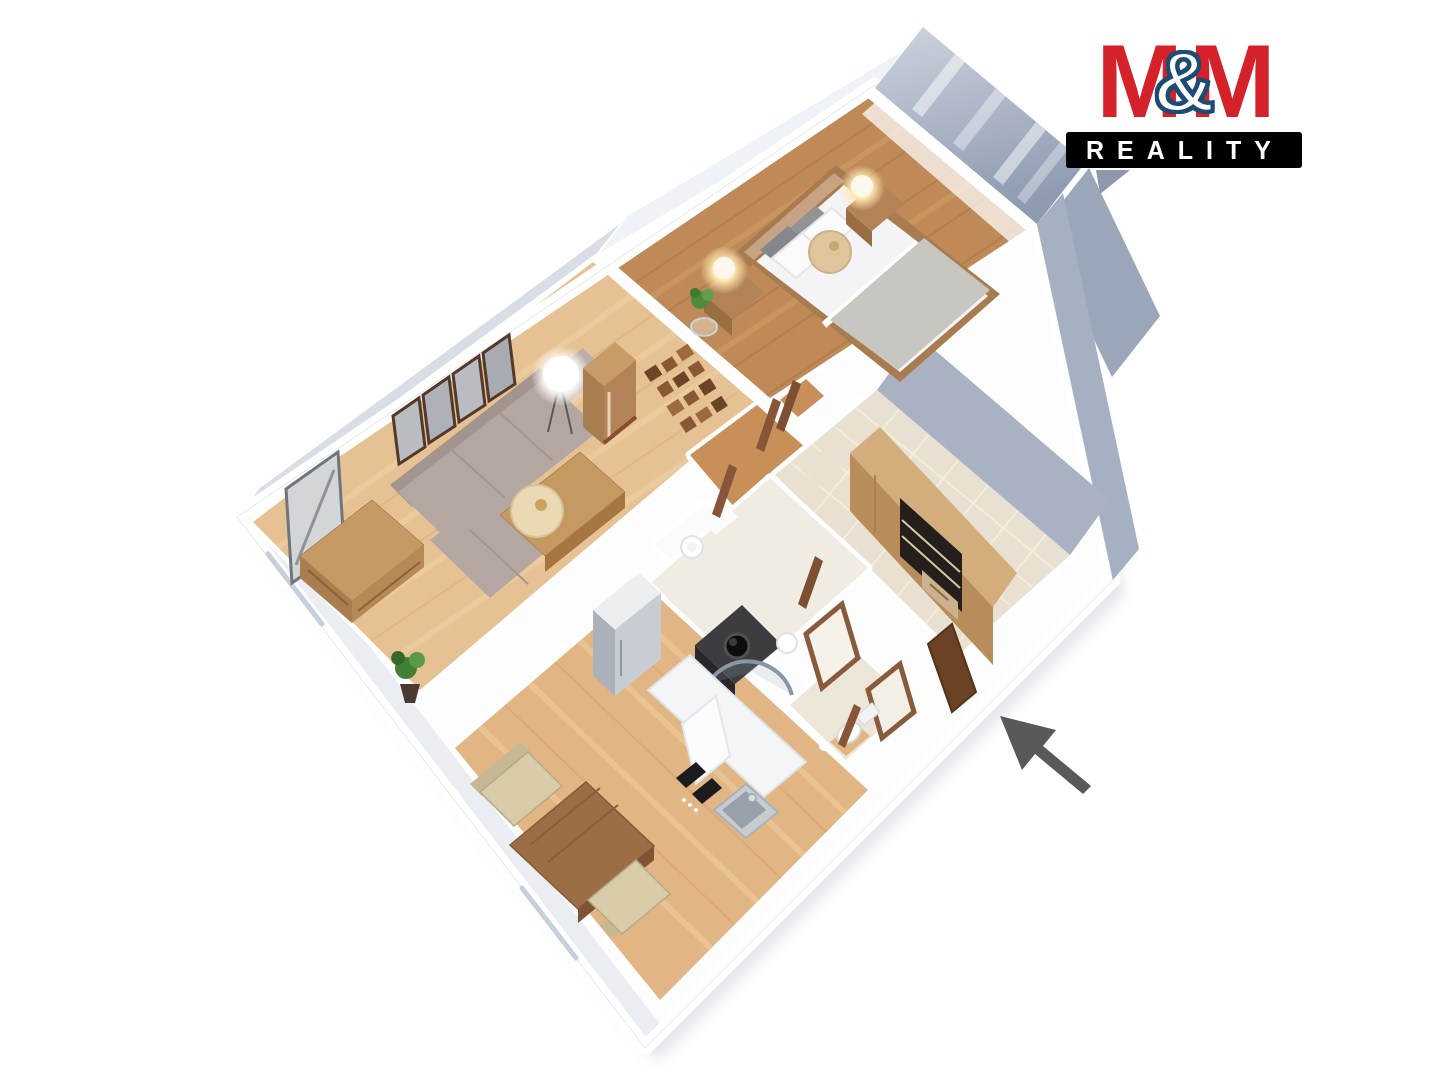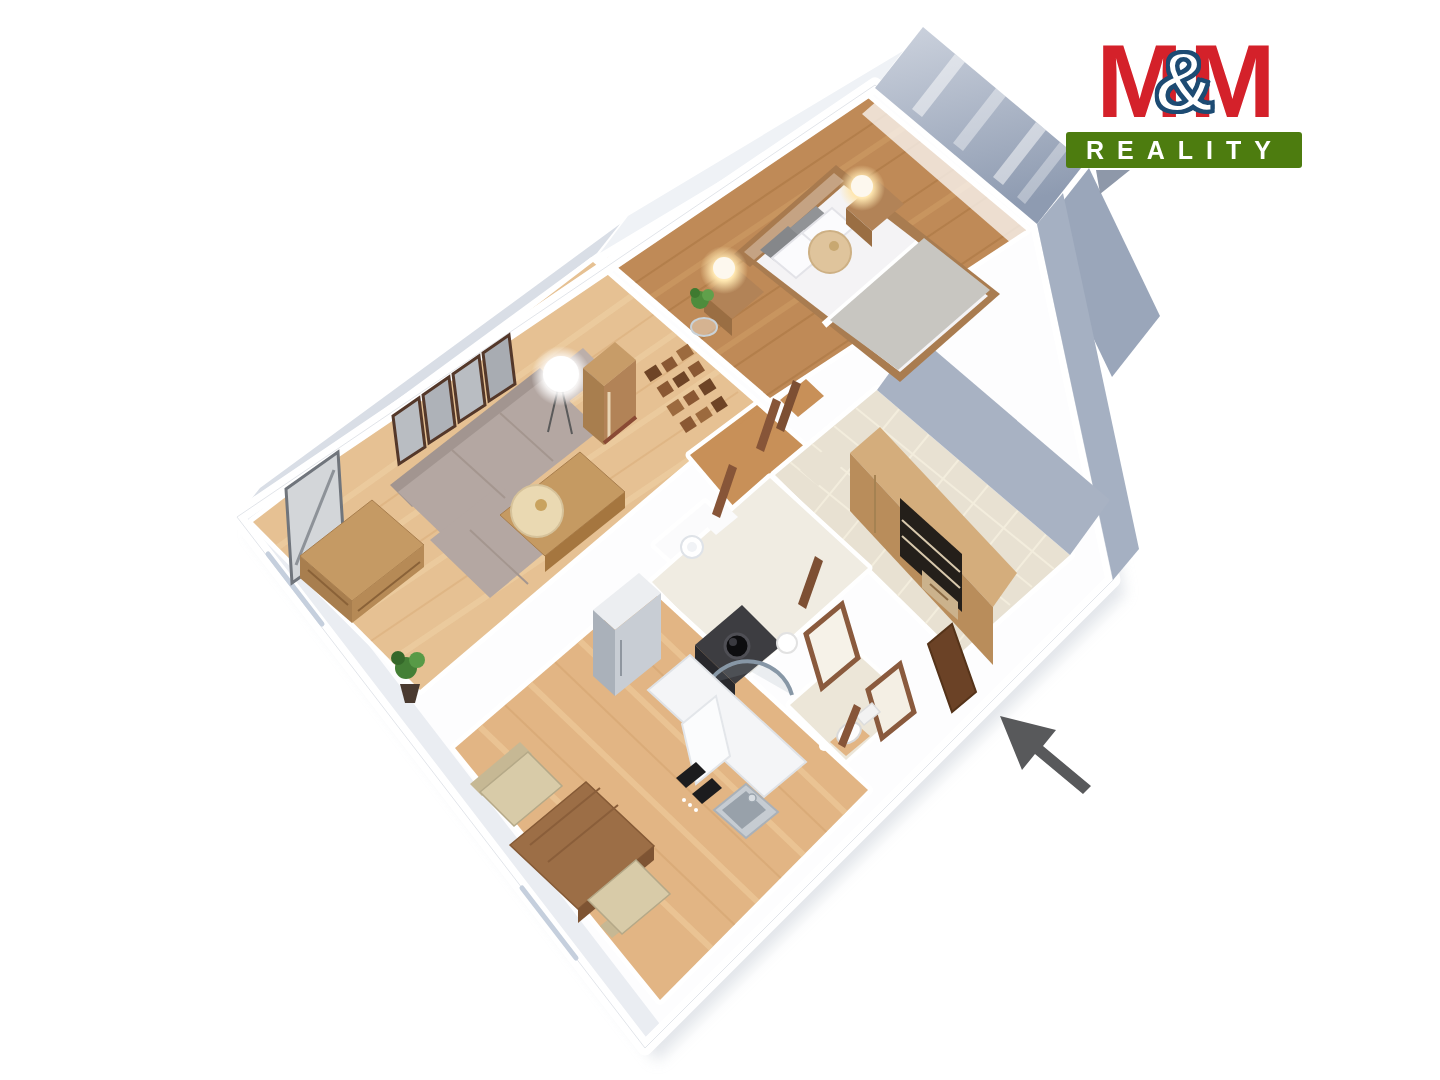--- a/index.html
+++ b/index.html
@@ -6,21 +6,21 @@
   .stage{position:relative;width:1440px;height:1080px;background:#ffffff;overflow:hidden;
          font-family:"Liberation Sans",sans-serif;}
   .plan-svg{position:absolute;left:0;top:0;}
   
   .logo{position:absolute;left:1058px;top:34px;width:252px;text-align:center;}
   .logo-mm{display:flex;justify-content:center;align-items:flex-end;height:94px;line-height:94px;}
   .logo-m{font-weight:bold;font-size:104px;color:#d4212a;letter-spacing:-4px;}
   .logo-amp{font-weight:bold;font-size:86px;color:#ffffff;position:relative;z-index:2;
             margin:0 -26px;-webkit-text-stroke:4px #1d4b73;
             text-shadow:-2px -2px 0 #1d4b73,2px -2px 0 #1d4b73,-2px 2px 0 #1d4b73,2px 2px 0 #1d4b73;}
-  .logo-bar{margin:4px 8px 0 8px;height:36px;line-height:36px;background:#4d7c0f;border-radius:3px;
+  .logo-bar{margin:4px 8px 0 8px;height:36px;line-height:36px;background:#000000;border-radius:3px;
             color:#ffffff;font-weight:bold;font-size:25px;letter-spacing:13px;padding-left:2px;}
   .logo-tail{position:absolute;left:38px;top:136px;width:34px;height:24px;background:#8e98a9;
              clip-path:polygon(0 0,100% 0,12% 100%);}
 </style>
 </head>
 <body>
 
 <div class="stage">
 
 <svg class="plan-svg" width="1440" height="1080" viewBox="0 0 1440 1080">

